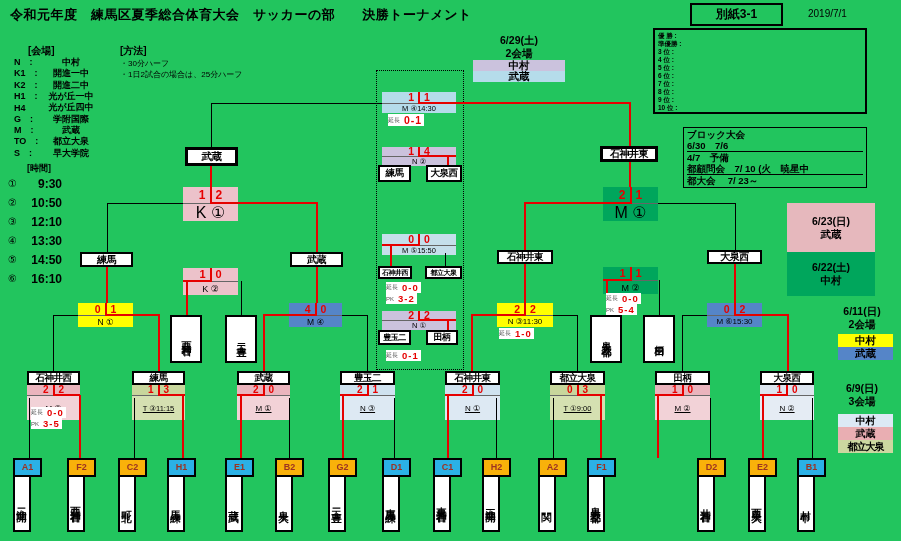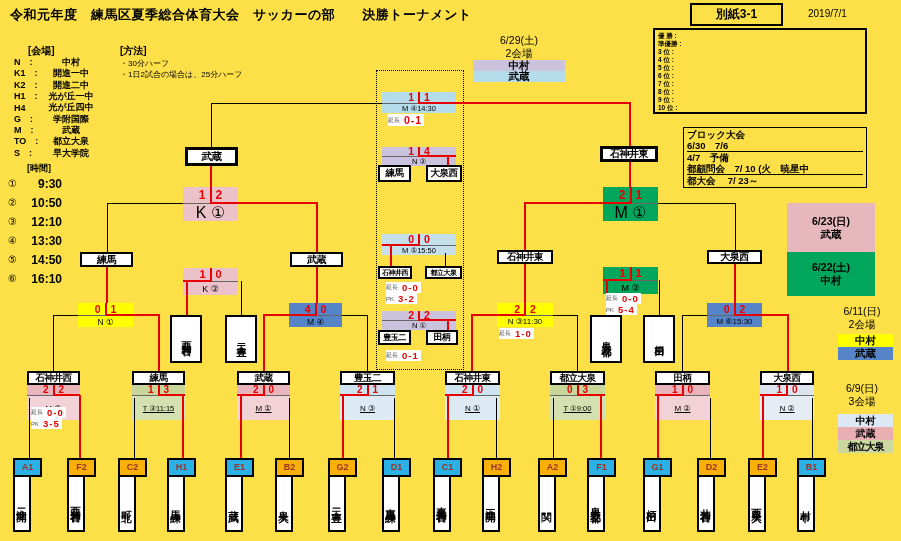--- a/index.html
+++ b/index.html
@@ -1,16 +1,16 @@
 <!DOCTYPE html>
 <html><head>
 <meta charset="utf-8">
 <style>
   html,body{margin:0;padding:0;background:#fff;}
-  #canvas{position:relative;width:901px;height:541px;background:#fde047;overflow:hidden;
+  #canvas{position:relative;width:901px;height:541px;background:#22c55e;overflow:hidden;
           font-family:"Liberation Sans","DejaVu Sans",sans-serif;color:#000;}
   
   .hl,.vl{position:absolute;display:block;background:#000;}
   .hl{height:1.3px;} .vl{width:1.3px;}
   .hl.red{height:2px;background:#e60000;} .vl.red{width:2px;background:#e60000;}
   
   .band{position:absolute;box-sizing:border-box;}
   .srow{position:relative;display:flex;align-items:center;}
   .srow::before{content:"";position:absolute;left:50%;margin-left:-1px;top:0;width:2px;height:calc(100% + 1px);background:#e60000;z-index:2;}
   .srow.winL::after{content:"";position:absolute;left:0;bottom:-1px;width:50%;height:2px;background:#e60000;z-index:2;}
@@ -44,21 +44,21 @@
         display:flex;align-items:center;justify-content:center;letter-spacing:-2px;z-index:3;}
   
   .ext{position:absolute;display:flex;align-items:center;gap:4px;z-index:3;background:#fff;padding-right:2px;}
   .elab{font-size:6px;color:#555;}
   .eval{font-size:9.5px;font-weight:bold;color:#e60000;letter-spacing:1px;}
   
   .bar{position:absolute;box-sizing:border-box;font-weight:bold;font-size:10.5px;display:flex;
        align-items:center;justify-content:center;}
   .legbox{position:absolute;box-sizing:border-box;font-weight:bold;font-size:10.5px;text-align:center;
           display:flex;flex-direction:column;justify-content:center;line-height:13px;}
-  .dateblk{position:absolute;font-weight:normal;font-size:10.5px;text-align:center;line-height:13px;}
+  .dateblk{position:absolute;font-weight:bold;font-size:10.5px;text-align:center;line-height:13px;}
   
   .heading{position:absolute;font-weight:bold;font-size:10px;}
   .vrows{position:absolute;}
   .vrows .row{display:flex;height:11.3px;align-items:center;font-size:9px;font-weight:bold;}
   .vrows .code{width:26px;padding-left:2px;}
   .vrows .vname{width:62px;text-align:center;}
   .mlines{position:absolute;font-size:8px;line-height:11px;}
   .trows{position:absolute;}
   .trows .row{display:flex;height:19px;align-items:center;}
   .trows .num{width:16px;font-size:10px;}
@@ -469,24 +469,20 @@
       <div class="ttag" style="background:#f9b10a">H2</div>
       <div class="tname">開進三</div>
     </div>
   <div class="tbox" style="left:538px">
       <div class="ttag" style="background:#f9b10a">A2</div>
       <div class="tname">関</div>
     </div>
   <div class="tbox" style="left:587px">
       <div class="ttag" style="background:#2bb1e6">F1</div>
       <div class="tname">都立大泉</div>
-    </div>
-  <div class="tbox" style="left:643px">
-      <div class="ttag" style="background:#2bb1e6">G1</div>
-      <div class="tname">田柄</div>
     </div>
   <div class="tbox" style="left:697px">
       <div class="ttag" style="background:#f9b10a">D2</div>
       <div class="tname">石神井</div>
     </div>
   <div class="tbox" style="left:748px">
       <div class="ttag" style="background:#f9b10a">E2</div>
       <div class="tname">大泉西</div>
     </div>
   <div class="tbox" style="left:797px">

